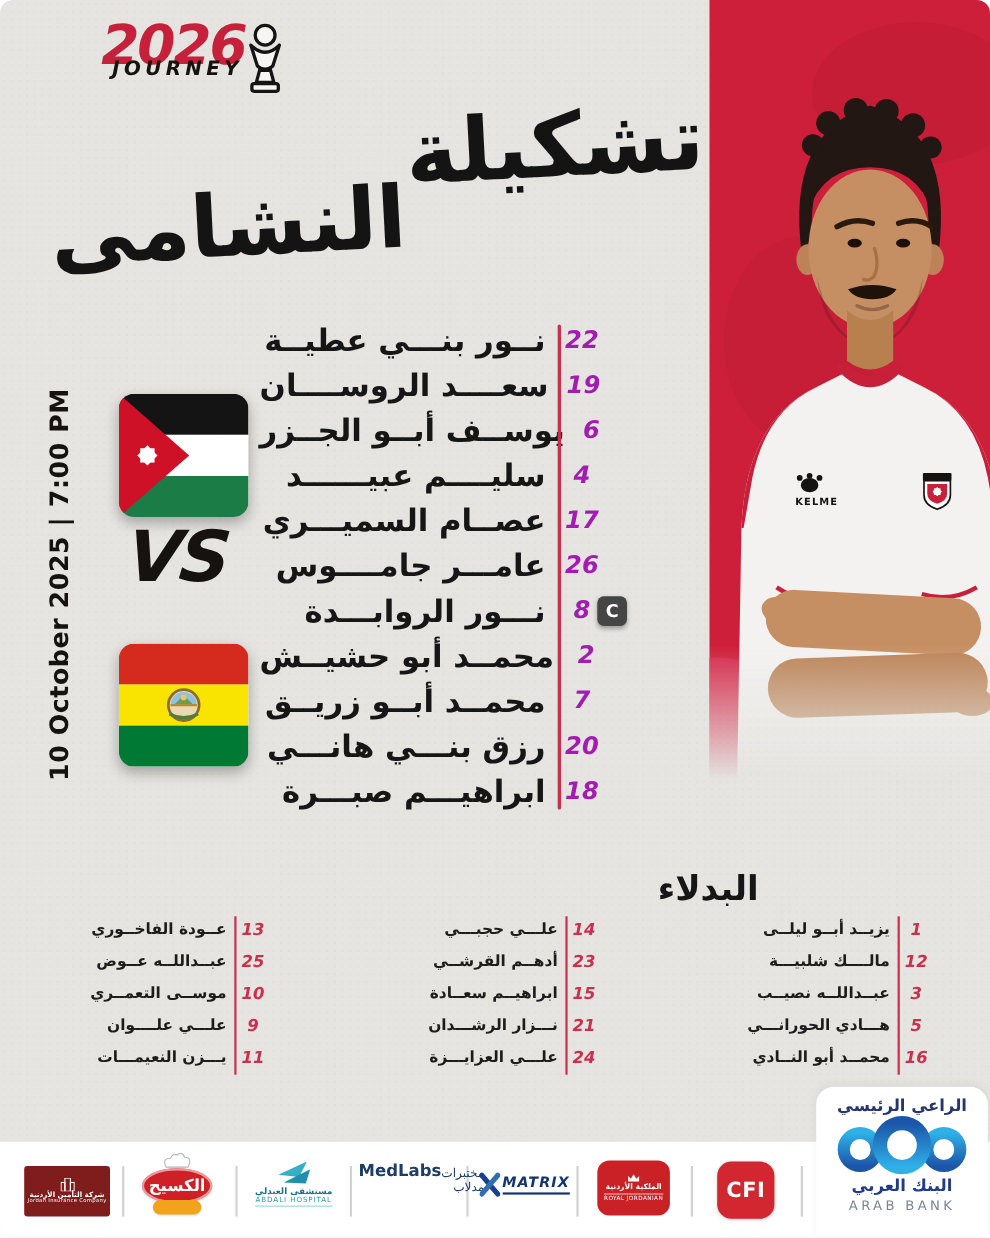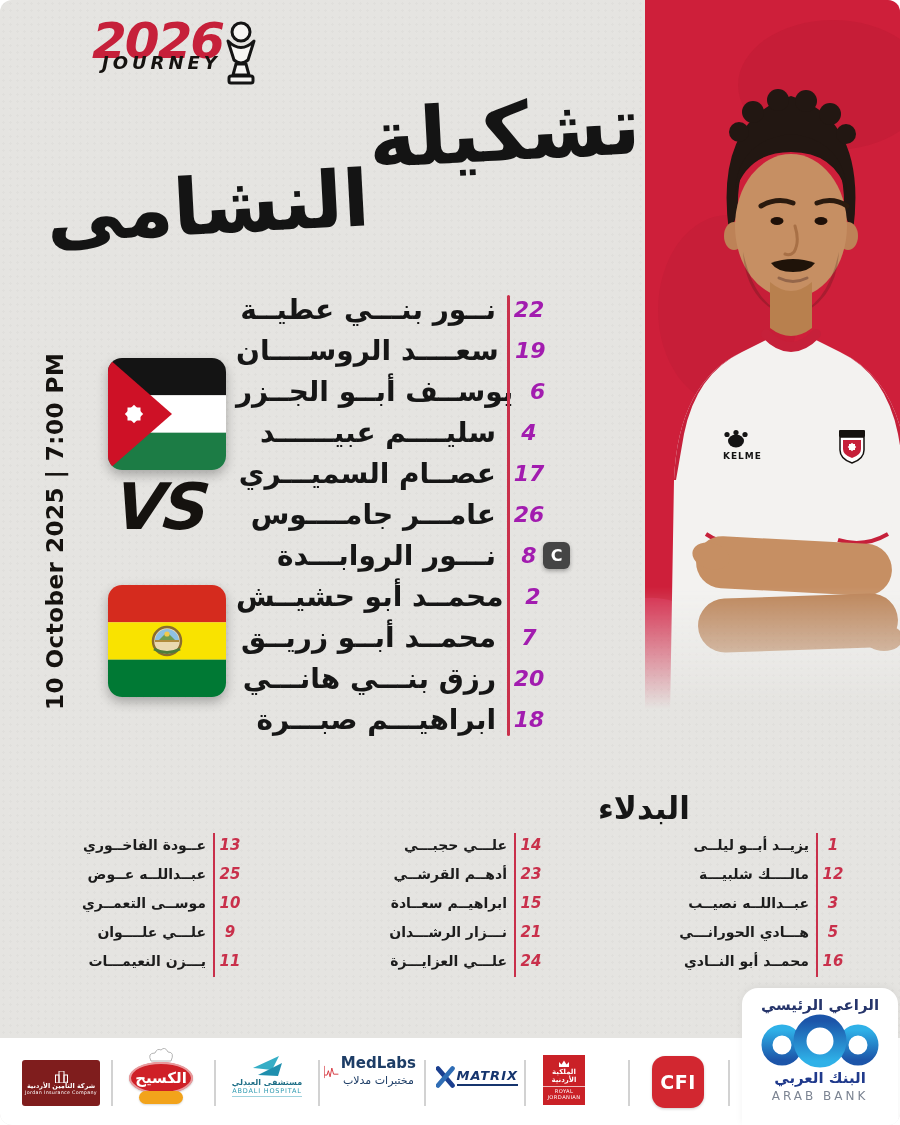--- a/index.html
+++ b/index.html
@@ -75,28 +75,28 @@
   .kasih .oval{width:64px;height:32px;background:#cf2027;border-radius:50%;display:flex;align-items:center;justify-content:center;
                box-shadow:inset 0 0 0 2px rgba(255,255,255,.55),0 1px 2px rgba(0,0,0,.2);}
   .kasih .oval span{color:#fff;font-size:15px;font-weight:bold;direction:rtl;}
   .kasih .banner{width:44px;height:13px;background:#f2a31b;border-radius:7px;margin-top:-3px;box-shadow:0 1px 2px rgba(0,0,0,.15);}
 
   .abdali{left:228px;top:17px;width:78px;text-align:center;}
   .abdali .ar{font-size:8px;font-weight:bold;color:#1e6e86;direction:rtl;margin-top:1px;}
   .abdali .en{font-size:6.5px;letter-spacing:.8px;color:#2e9ab0;border-bottom:1px solid #9fd2dd;padding-bottom:1px;}
 
   .medlabs{left:324px;top:18px;width:92px;flex-direction:row;align-items:flex-end;}
-  .medlabs .txt{display:flex;flex-direction:column;align-items:center;margin-left:2px;}
+  .medlabs .txt{display:flex;flex-direction:row;align-items:flex-start;margin-left:2px;}
   .medlabs .en{font-size:15px;font-weight:bold;color:#1d3d66;line-height:1;}
   .medlabs .ar{font-size:11px;color:#1d3d66;direction:rtl;margin-top:3px;}
 
   .matrix{left:436px;top:24px;width:82px;flex-direction:row;font-style:italic;}
   .matrix .en{font-size:13px;font-weight:bold;color:#16356e;letter-spacing:1px;border-bottom:2px solid #16356e;padding-bottom:1px;margin-left:2px;}
 
-  .rj{left:543px;top:17px;width:42px;height:50px;background:#ca2127;border-radius:0;justify-content:center;
+  .rj{left:543px;top:17px;width:66px;height:50px;background:#ca2127;border-radius:11px;justify-content:center;
       color:#fff;text-align:center;line-height:1.2;}
   .rj .ar{font-size:7px;font-weight:bold;direction:rtl;}
   .rj .en{font-size:5.2px;letter-spacing:.4px;border-top:1px solid rgba(255,255,255,.7);margin-top:1px;padding-top:1px;}
 
   .cfi{left:652px;top:18px;width:52px;height:52px;background:#d22730;border-radius:13px;justify-content:center;
        box-shadow:0 1px 3px rgba(0,0,0,.2);}
   .cfi span{color:#fff;font-size:19px;font-weight:bold;letter-spacing:.5px;}
 
   .abcard{left:742px;top:988px;width:156px;height:137px;background:#ffffff;border-radius:16px 16px 0 0;z-index:5;
           display:flex;flex-direction:column;align-items:center;box-shadow:0 -2px 8px rgba(0,0,0,.05);}

